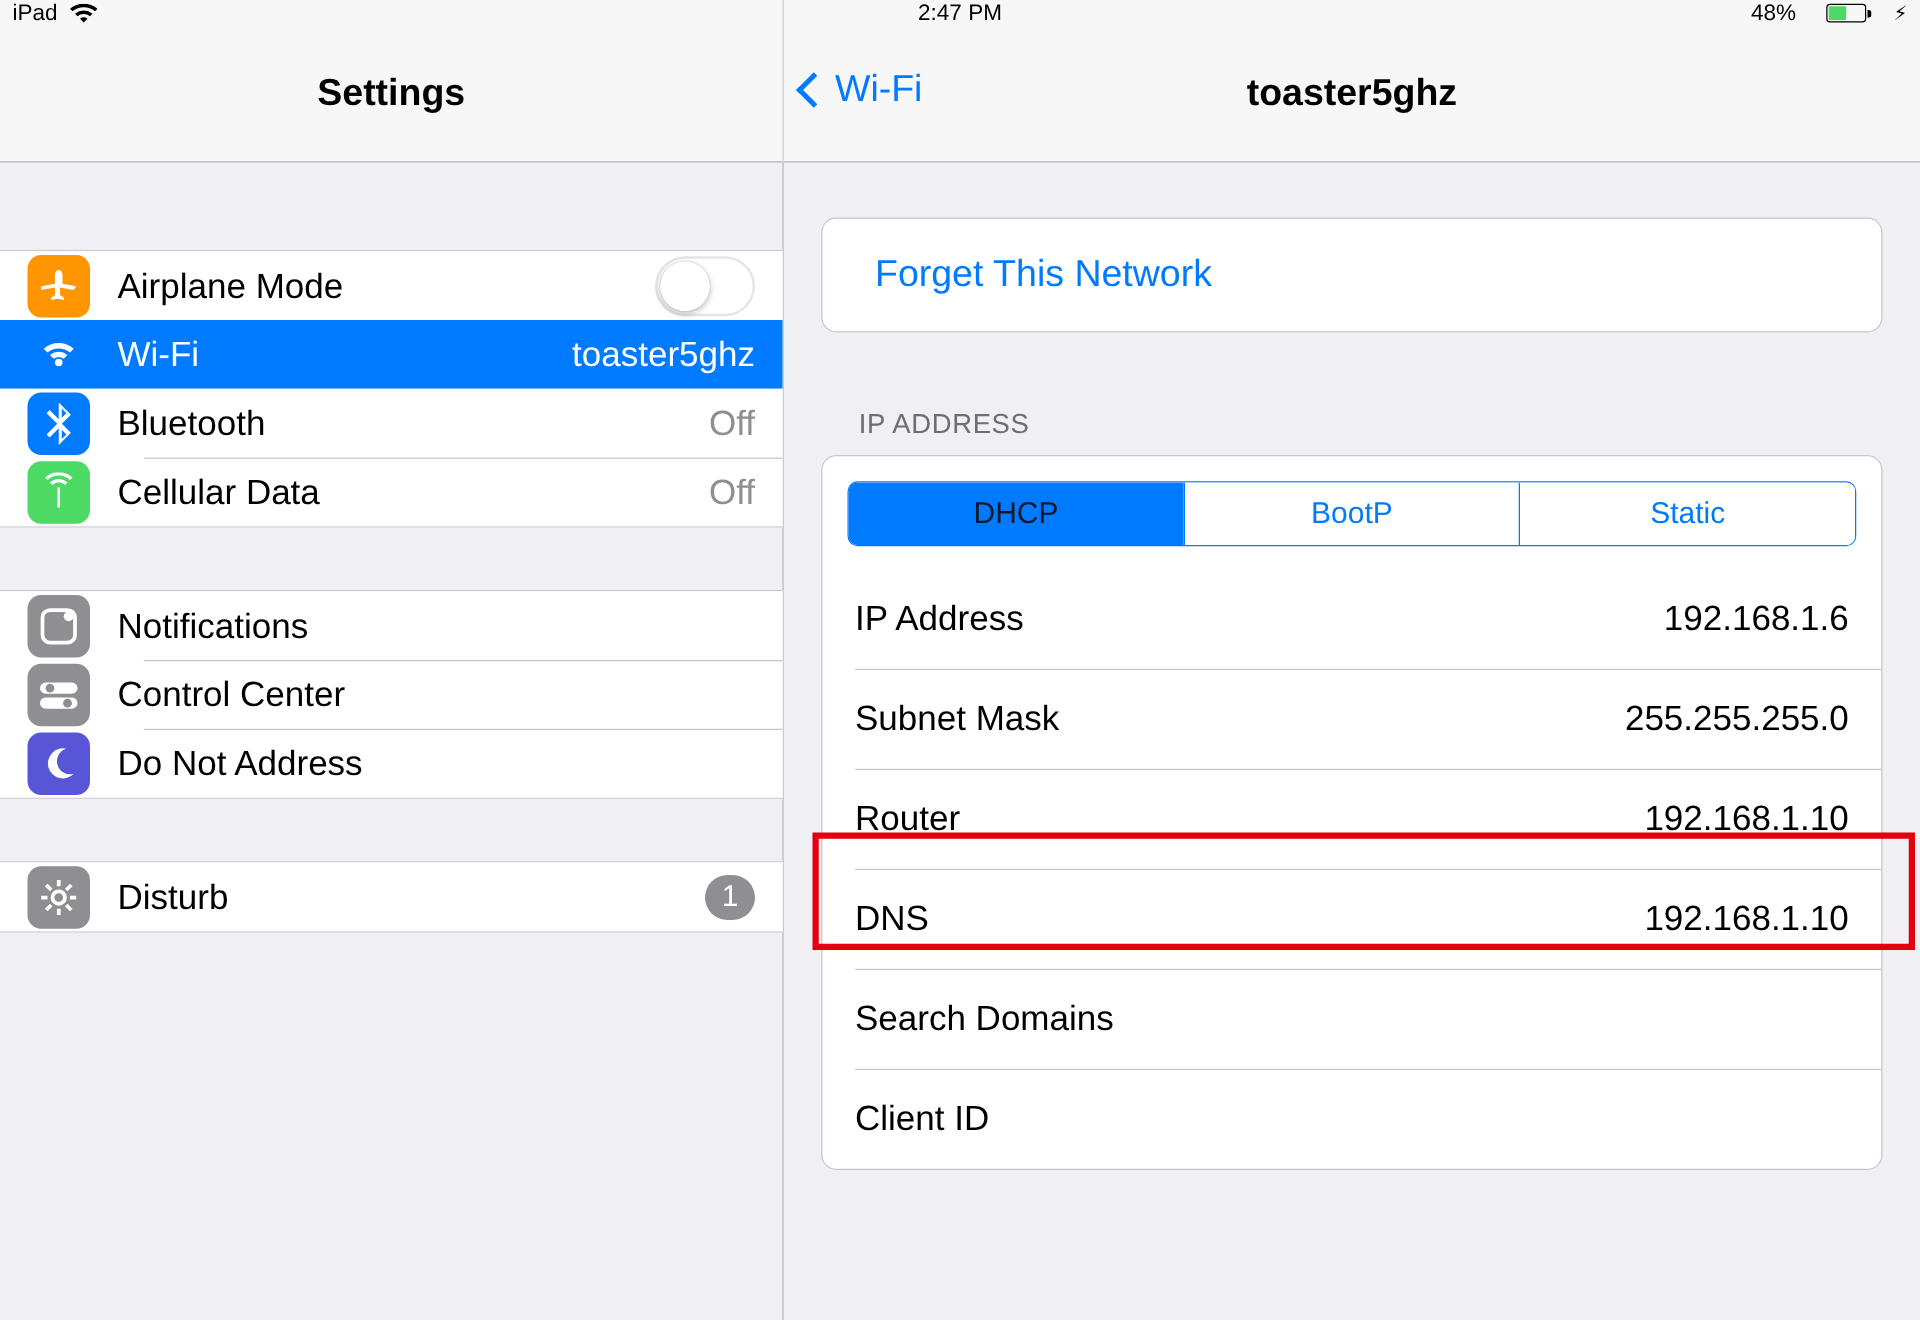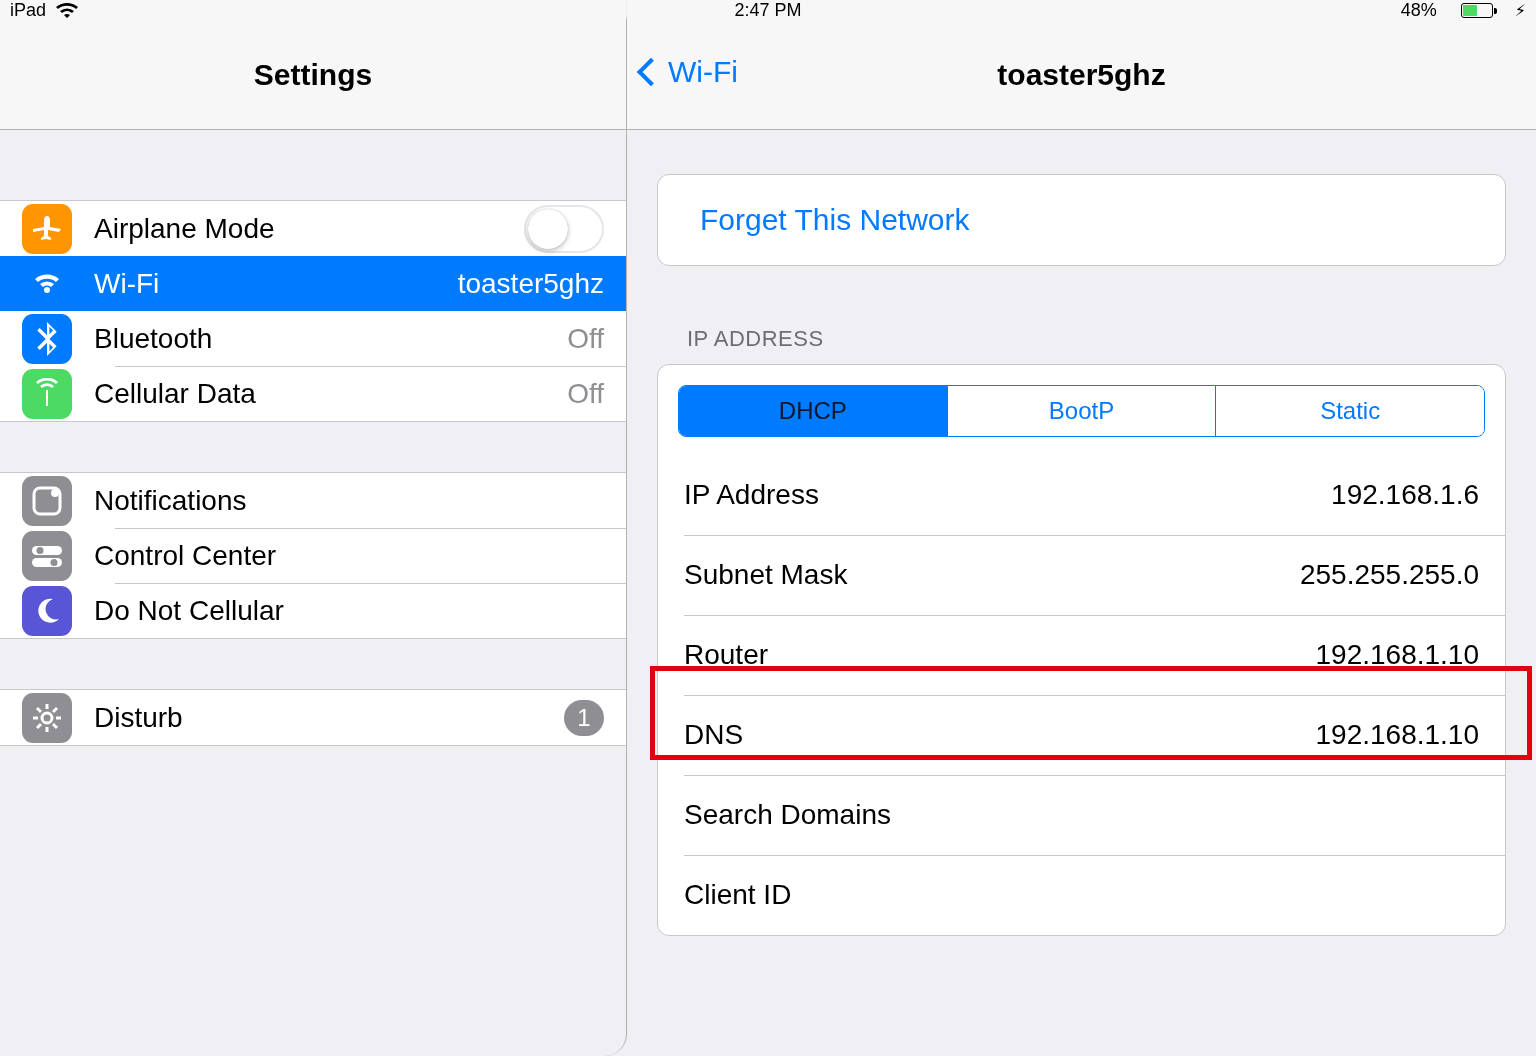--- a/index.html
+++ b/index.html
@@ -58,21 +58,20 @@
     border-radius:1px;
   }
 
   
   .left-pane {
     position:absolute;
     top:0; bottom:0; left:0;
     width:627px;
     border-right:1px solid #b2b2b2;
     background:#efeff4;
-    border-radius:22px;
   }
   .right-pane {
     position:absolute;
     top:0; bottom:0; left:627px; right:0;
     background:#efeff4;
   }
 
   
   .nav-header {
     position:relative;
@@ -348,21 +347,21 @@
             </svg>
           </div>
           <span class="row-label">Control Center</span>
         </div>
         <div class="row">
           <div class="icon-box" style="background:#5856d6">
             <svg width="28" height="28" viewBox="0 0 28 28">
                 <path fill="#fff" d="M20 2a12 12 0 1 0 6 20 10 10 0 0 1-6-20z"></path>
               </svg>
           </div>
-          <span class="row-label">Do Not Cellular</span>
+          <span class="row-label">Do Not Address</span>
         </div>
       </div>
 
       <div class="group">
         <div class="row">
           <div class="icon-box" style="background:#8e8e93">
             <svg width="32" height="32" viewBox="0 0 32 32">
                 <circle cx="16" cy="16" r="5" fill="none" stroke="#fff" stroke-width="3"></circle>
                 <g stroke="#fff" stroke-width="3">
                   <line x1="16" y1="2" x2="16" y2="7"></line>

